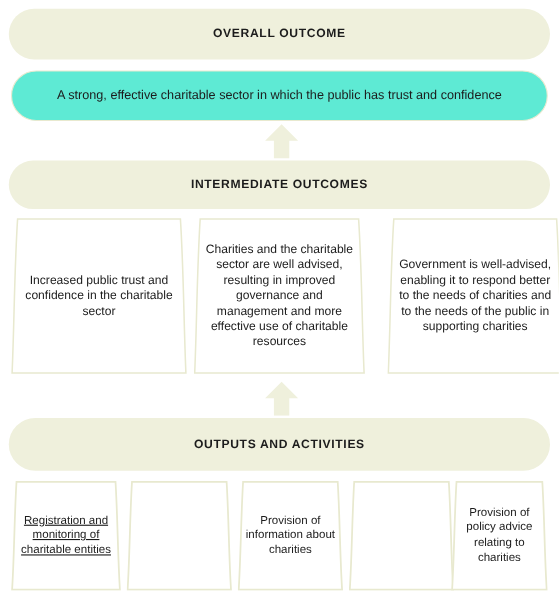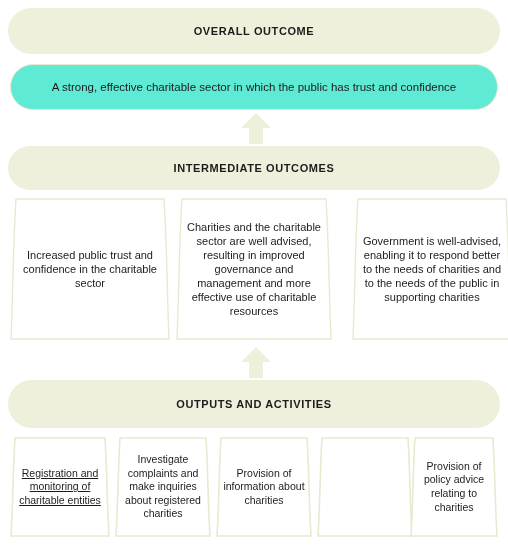--- a/index.html
+++ b/index.html
@@ -185,21 +185,20 @@
       <svg class="box-svg" viewBox="0 0 100 100" preserveAspectRatio="none" xmlns="http://www.w3.org/2000/svg" aria-hidden="true">
         <path d="M5,1 L95,1 C97,34 97,67 99,99 L1,99 C3,67 3,34 5,1 Z" fill="#ffffff" stroke="#e8e9cf" stroke-width="1.6"></path>
       </svg>
       <span class="box-text">Registration and monitoring of charitable entities</span>
     </div>
 
     <div class="scroll-box" id="out-box-1">
       <svg class="box-svg" viewBox="0 0 96 100" preserveAspectRatio="none" xmlns="http://www.w3.org/2000/svg" aria-hidden="true">
         <path d="M5,1 L91,1 C93,34 93,67 95,99 L1,99 C3,67 3,34 5,1 Z" fill="#ffffff" stroke="#e8e9cf" stroke-width="1.6"></path>
       </svg>
-      <span class="box-text">Investigate complaints and make inquiries about registered charities</span>
     </div>
 
     <div class="scroll-box" id="out-box-2">
       <svg class="box-svg" viewBox="0 0 96 100" preserveAspectRatio="none" xmlns="http://www.w3.org/2000/svg" aria-hidden="true">
         <path d="M5,1 L91,1 C93,34 93,67 95,99 L1,99 C3,67 3,34 5,1 Z" fill="#ffffff" stroke="#e8e9cf" stroke-width="1.6"></path>
       </svg>
       <span class="box-text">Provision of information about charities</span>
     </div>
 
     <div class="scroll-box" id="out-box-3">

